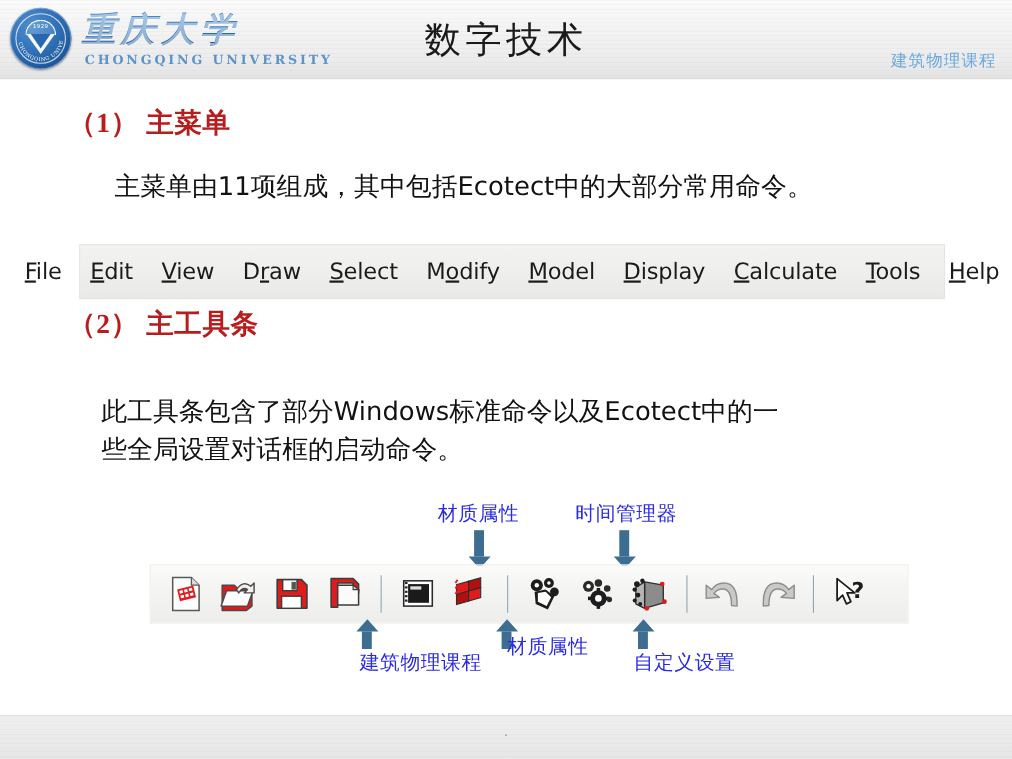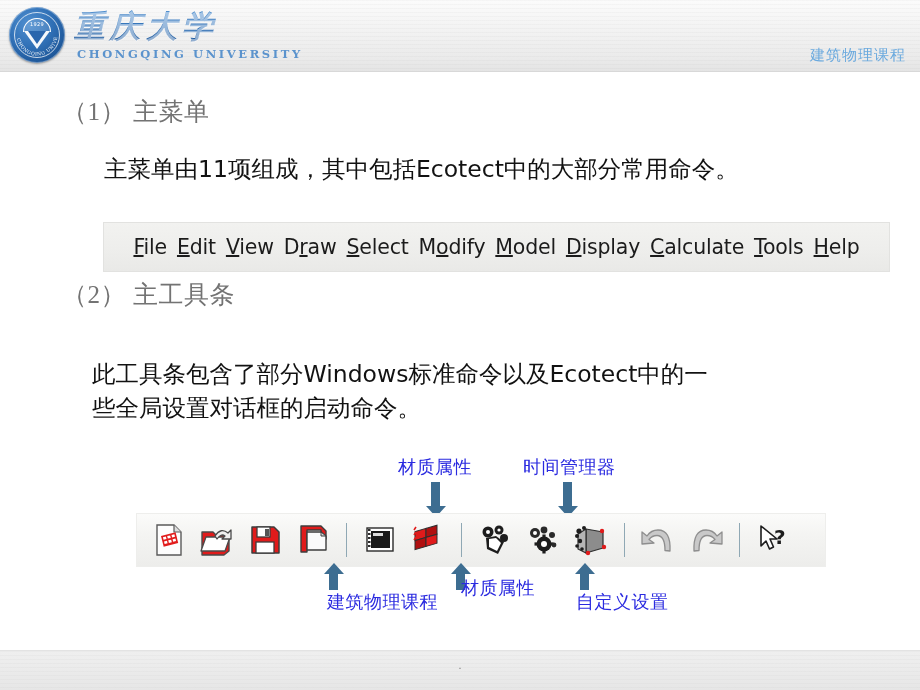--- a/index.html
+++ b/index.html
@@ -143,22 +143,22 @@
     color: #6aa9de;
     letter-spacing: 1px;
     white-space: nowrap;
   }
 
   
   .sec-head {
     position: absolute;
     font-family: "DejaVu Sans", sans-serif;
     font-size: 25px;
-    font-weight: 400;
-    color: #737373;
+    font-weight: 700;
+    color: #b91c1c;
     white-space: nowrap;
     letter-spacing: 0.5px;
   }
   .sec-head .num { font-family: "Liberation Serif", serif; }
   .sec-head .ttl { margin-left: 7px; }
 
   #sec1 { left: 62px; top: 95px; }
   #sec2 { left: 62px; top: 278px; }
 
   .para {
@@ -169,29 +169,29 @@
     line-height: 34px;
     letter-spacing: 0px;
     white-space: pre-line;
   }
   #para1 { left: 92px; top: 152px; width: 820px; margin-left: 12px; }
   #para2 { left: 92px; top: 357px; width: 800px; }
 
   
   .menubar {
     position: absolute;
-    left: 103px; top: 222px;
+    left: 72px; top: 222px;
     width: 787px; height: 50px;
     background: linear-gradient(to bottom, #f2f2f0 0%, #eeeeec 55%, #e9e9e7 100%);
     border: 1px solid #e2e2e0;
     box-sizing: border-box;
     display: flex;
     align-items: center;
     justify-content: center;
-    gap: 10px;
+    gap: 26px;
   }
   .menubar-item {
     font-family: "DejaVu Sans", sans-serif;
     font-size: 20.5px;
     color: #1b1b1b;
     white-space: nowrap;
     letter-spacing: -0.2px;
   }
   .menubar-item u { text-decoration: underline; text-underline-offset: 1px; }
 
@@ -291,20 +291,21 @@
       <div class="seal-arch"></div>
       <div class="seal-year">1929</div>
       <div class="seal-tri"></div>
       <div class="seal-tri2"></div>
     </div>
   </div>
 
   <div class="wordmark">重庆大学</div>
   <div class="wordmark-en">CHONGQING UNIVERSITY</div>
 
+  <div class="header-title">数字技术</div>
   <div class="header-course">建筑物理课程</div>
 </div>
 
 <div class="sec-head" id="sec1">
   <span class="num">（1）</span><span class="ttl">主菜单</span>
 </div>
 <div class="para" id="para1">主菜单由11项组成，其中包括Ecotect中的大部分常用命令。</div>
 
 <div class="menubar">
   <span class="menubar-item"><u>F</u>ile</span>

